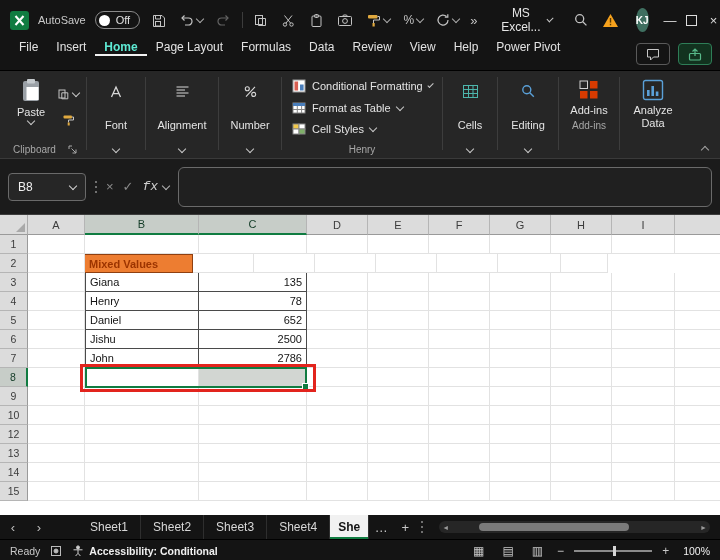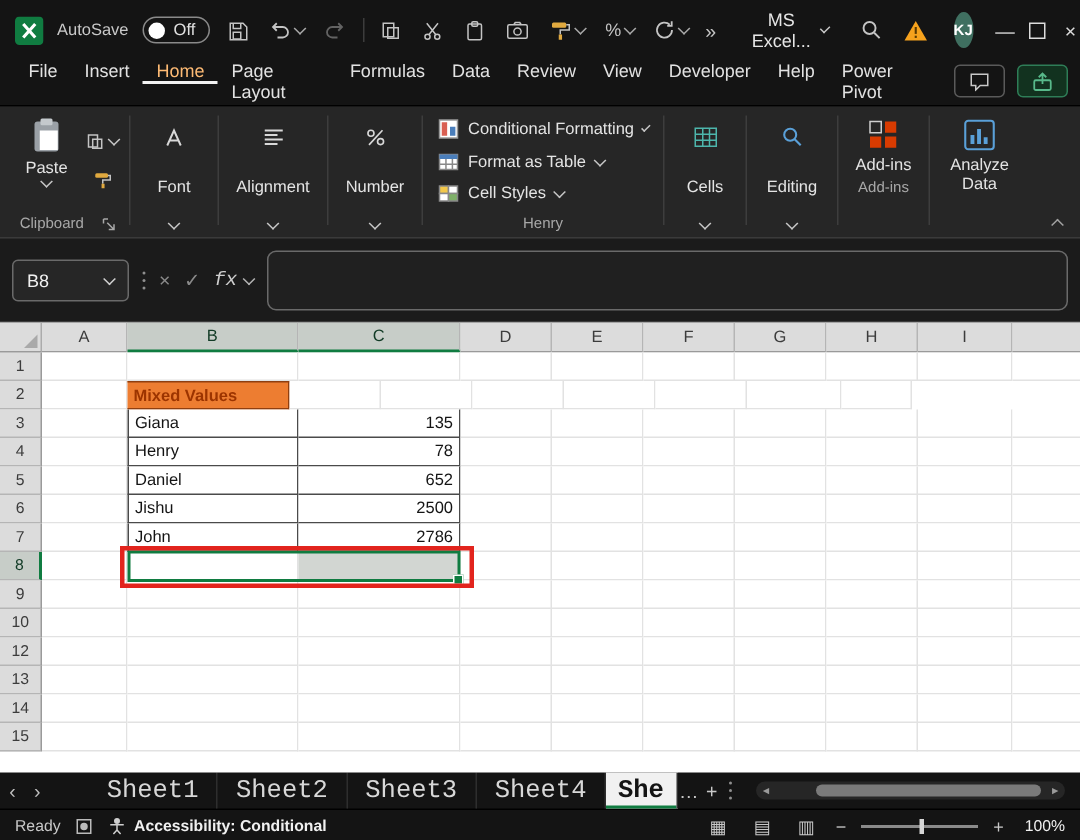--- a/index.html
+++ b/index.html
@@ -26,21 +26,21 @@
   .warn{margin:0 2px;}
   .avatar{width:24px;height:24px;border-radius:50%;background:#3f6f60;color:#fff;font-size:10px;font-weight:bold;
     display:flex;align-items:center;justify-content:center;margin:0 6px;}
   .winbtn{width:42px;height:40px;justify-content:center;color:#dcdcdc;font-size:13px;}
   .maxsq{width:9px;height:9px;border:1px solid #dcdcdc;display:inline-block;}
 
   
   .menubar{height:30px;display:flex;align-items:stretch;padding:0 8px 0 10px;border-bottom:1px solid #000;flex:none;}
   .menu-tabs{display:flex;align-items:flex-start;}
   .menu-tab{display:flex;align-items:center;padding:0 9px;font-size:12px;color:#e2e2e2;border-bottom:2px solid transparent;}
-  .menu-tab.active{color:#fdba74;font-weight:normal;border-bottom:2px solid #f2f2f2;}
+  .menu-tab.active{color:#5eead4;font-weight:bold;border-bottom:2px solid #f2f2f2;}
   .mbtn{border:1px solid #5a5a5a;border-radius:4px;padding:2px 9px;margin:3px 0 5px 8px;}
   .mbtn.share{border-color:#2e7d57;background:#12321f;}
 
   
   .ribbon{height:88px;background:#262626;display:flex;align-items:stretch;padding:3px 6px 0 8px;box-sizing:border-box;
     border-bottom:1px solid #3a3a3a;position:relative;color:#e4e4e4;font-size:11px;flex:none;}
   .rsep{width:1px;background:#3d3d3d;margin:3px 4px 8px;flex:none;}
   .rgroup{display:flex;flex-direction:column;flex:none;}
   .rgroup-content{display:flex;flex:1;}
   .rgroup-label{height:17px;font-size:10px;color:#a8a8a8;display:flex;align-items:center;justify-content:center;gap:12px;}
@@ -89,21 +89,21 @@
   .g-cell.sel-fill{background:#d2d6d2;}
   .g-cell.sel-active{background:#fff;}
   .sel-outline{position:absolute;left:85px;top:152px;width:222px;height:21px;border:2px solid #107C41;box-sizing:border-box;pointer-events:none;}
   .fill-handle{position:absolute;left:302px;top:168px;width:5px;height:5px;background:#107C41;border:1px solid #fff;box-sizing:content-box;}
   .red-annotation{position:absolute;left:80px;top:149px;width:236px;height:28px;border:3px solid #E2241D;box-sizing:border-box;pointer-events:none;}
 
   
   .sheetbar{height:24px;background:#141414;display:flex;align-items:stretch;color:#cfcfcf;border-bottom:1px solid #000;flex:none;}
   .snav{width:26px;display:flex;align-items:center;justify-content:center;font-size:13px;color:#bdbdbd;}
   .sheet-tabs{display:flex;align-items:stretch;margin-left:26px;}
-  .sheet-tab{display:flex;align-items:center;padding:0 12px;font-size:17px;border-right:1px solid #2e2e2e;color:#d8d8d8;font-family:Liberation Mono, monospace;}
+  .sheet-tab{display:flex;align-items:center;padding:0 12px;font-size:12px;border-right:1px solid #2e2e2e;color:#d8d8d8;}
   .sheet-tab.active{background:#f1f1f1;color:#141414;font-weight:bold;box-shadow:inset 0 -2px 0 #107C41;padding:0 8px;}
   .tabbtn{display:flex;align-items:center;justify-content:center;width:24px;font-size:13px;color:#c8c8c8;}
   .hscroll{flex:1;height:12px;margin:6px 10px 6px 6px;background:#262626;border-radius:6px;display:flex;align-items:center;padding:0 3px;}
   .sarr{font-size:7px;color:#9a9a9a;line-height:1;}
   .hthumb{width:150px;height:8px;background:#7a7a7a;border-radius:4px;margin:0 6px 0 30px;}
   .sarr.right{margin-left:auto;}
 
   
   .statusbar{height:22px;background:#141414;display:flex;align-items:center;gap:10px;padding:0 10px;
     font-size:10.5px;color:#c8c8c8;flex:none;}
@@ -228,21 +228,20 @@
   <nav class="menubar">
     <div class="menu-tabs">
         <div class="menu-tab">File</div>
         <div class="menu-tab">Insert</div>
         <div class="menu-tab active">Home</div>
         <div class="menu-tab">Page Layout</div>
         <div class="menu-tab">Formulas</div>
         <div class="menu-tab">Data</div>
         <div class="menu-tab">Review</div>
         <div class="menu-tab">View</div>
-        <div class="menu-tab">Developer</div>
         <div class="menu-tab">Help</div>
         <div class="menu-tab">Power Pivot</div>
       </div>
     <span class="flex1"></span>
     <button class="mbtn">
       <svg width="14" height="13" fill="none" stroke="#c8c8c8">
           <path d="M1.5 1.5h11v7.5H7.5l-3 3v-3H1.5z"></path>
         </svg>
     </button>
     <button class="mbtn share">

